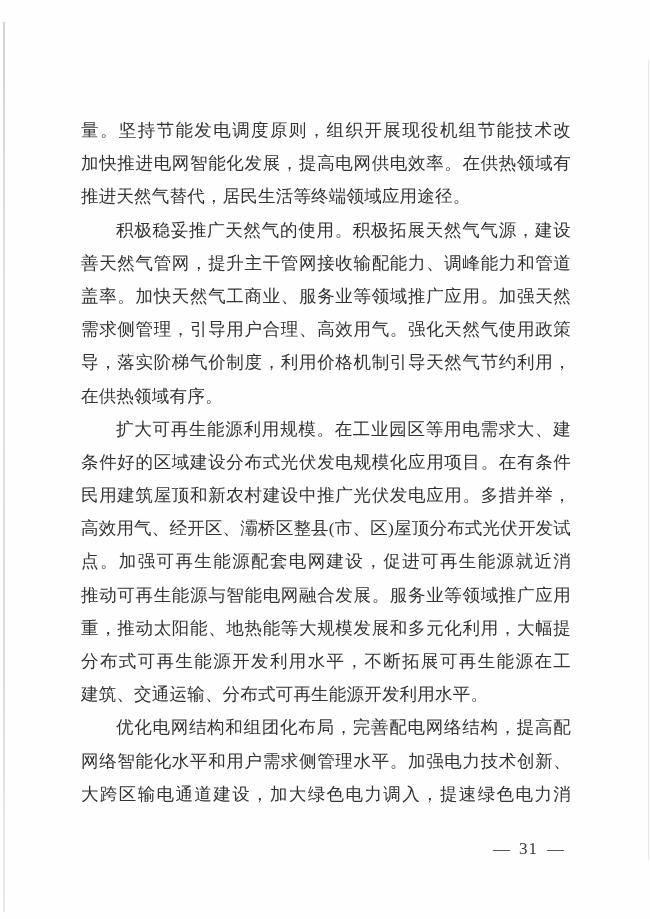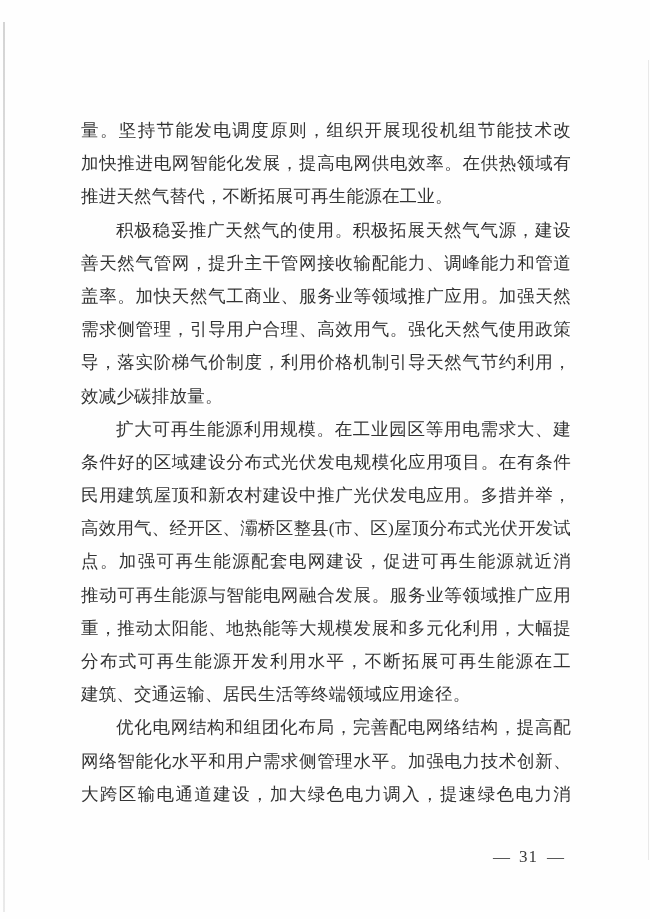--- a/index.html
+++ b/index.html
@@ -61,53 +61,53 @@
     line-height: 20px;
     color: #3a3a3a;
     white-space: nowrap;
   }
   .footer .dash {
     display: inline-block;
     letter-spacing: 0;
   }
   .footer .num {
     display: inline-block;
-    margin: 8px 9px;
+    margin: 0 9px;
     letter-spacing: 1px;
   }
 </style>
 </head>
 <body>
 
 <div class="page">
   <div class="scan-edge-left"></div>
   <div class="scan-edge-right"></div>
 
   <div class="content">
 
     <div class="line">量。坚持节能发电调度原则，组织开展现役机组节能技术改造，</div>
     <div class="line">加快推进电网智能化发展，提高电网供电效率。在供热领域有序</div>
-    <div class="line short">推进天然气替代，不断拓展可再生能源在工业。</div>
+    <div class="line short">推进天然气替代，居民生活等终端领域应用途径。</div>
 
     <div class="line indent">积极稳妥推广天然气的使用。积极拓展天然气气源，建设完</div>
     <div class="line">善天然气管网，提升主干管网接收输配能力、调峰能力和管道覆</div>
     <div class="line">盖率。加快天然气工商业、服务业等领域推广应用。加强天然气</div>
     <div class="line">需求侧管理，引导用户合理、高效用气。强化天然气使用政策引</div>
     <div class="line">导，落实阶梯气价制度，利用价格机制引导天然气节约利用，有</div>
-    <div class="line short">效减少碳排放量。</div>
+    <div class="line short">在供热领域有序。</div>
 
     <div class="line indent">扩大可再生能源利用规模。在工业园区等用电需求大、建设</div>
     <div class="line">条件好的区域建设分布式光伏发电规模化应用项目。在有条件的</div>
     <div class="line">民用建筑屋顶和新农村建设中推广光伏发电应用。多措并举，加</div>
     <div class="line">高效用气、经开区、灞桥区整县(市、区)屋顶分布式光伏开发试</div>
     <div class="line">点。加强可再生能源配套电网建设，促进可再生能源就近消纳，</div>
     <div class="line">推动可再生能源与智能电网融合发展。服务业等领域推广应用</div>
     <div class="line">重，推动太阳能、地热能等大规模发展和多元化利用，大幅提升</div>
     <div class="line">分布式可再生能源开发利用水平，不断拓展可再生能源在工业、</div>
-    <div class="line short">建筑、交通运输、居民生活等终端领域应用途径。</div>
+    <div class="line short">建筑、交通运输、分布式可再生能源开发利用水平。</div>
 
     <div class="line indent">优化电网结构和组团化布局，完善配电网络结构，提高配电</div>
     <div class="line">网络智能化水平和用户需求侧管理水平。加强电力技术创新、加</div>
     <div class="line">大跨区输电通道建设，加大绿色电力调入，提速绿色电力消费。</div>
   </div>
 
   <div class="footer">
     <span class="dash">—</span><span class="num">31</span><span class="dash">—</span>
   </div>
 </div>

